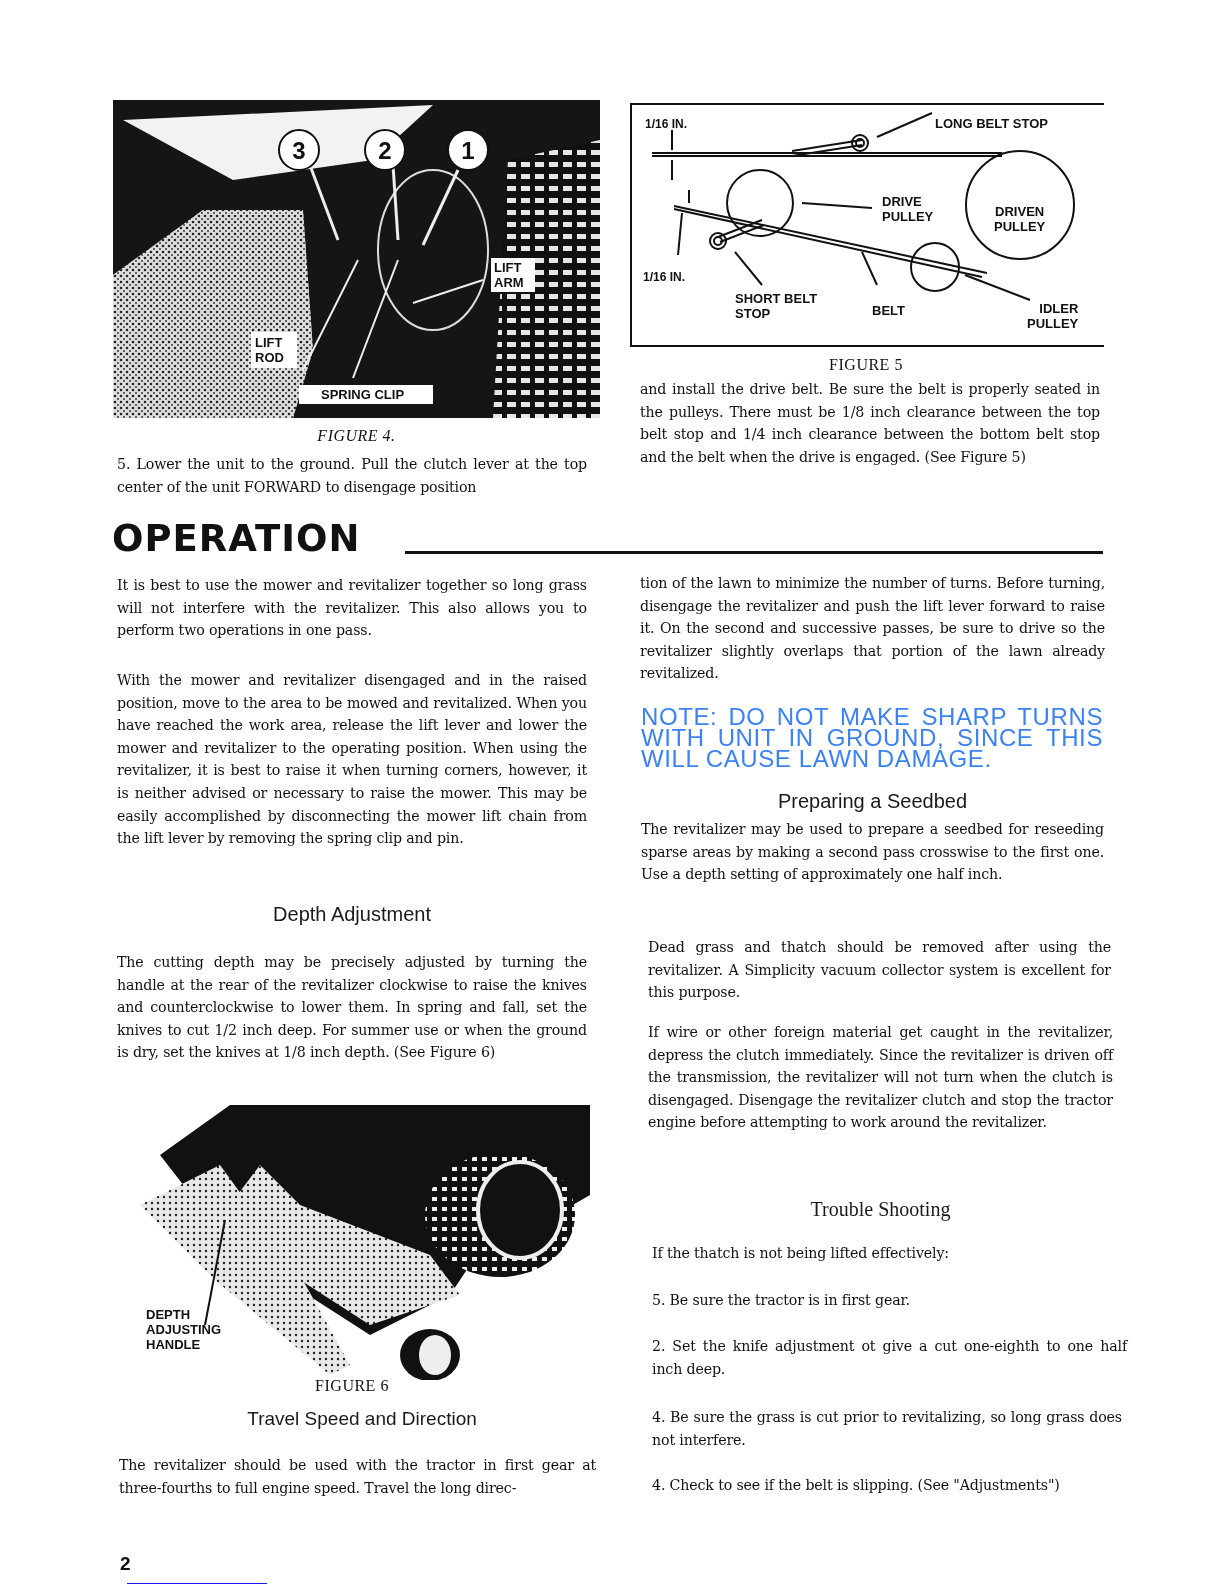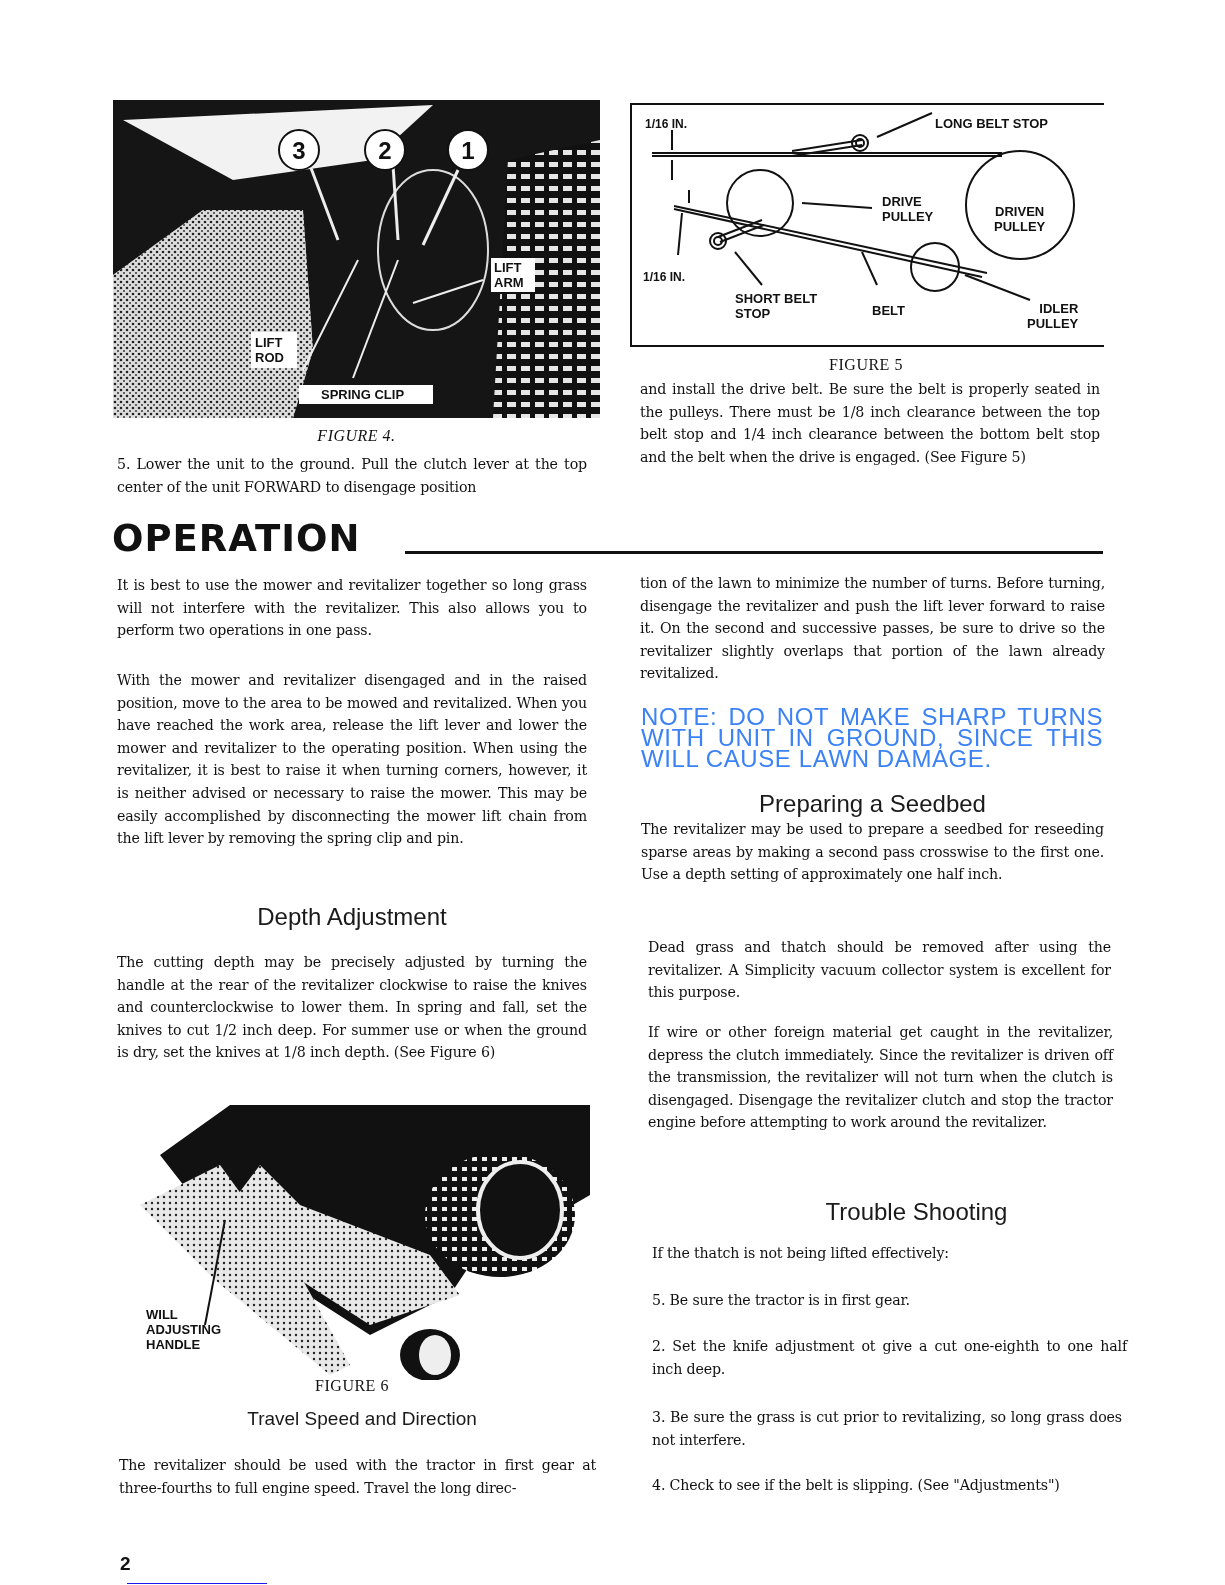--- a/index.html
+++ b/index.html
@@ -1,21 +1,21 @@
 <!DOCTYPE html>
 <html><head>
 <meta charset="utf-8">
 <style>
   html, body { margin:0; padding:0; background:#fff; }
   body { width:1225px; height:1585px; position:relative; overflow:hidden;
          font-family:"Liberation Serif","DejaVu Serif",serif; color:#111; }
   .abs { position:absolute; }
   .body-text { font-family:"DejaVu Serif","Liberation Serif",serif; font-size:14.2px;
                line-height:22.6px; text-align:justify; letter-spacing:-0.15px; }
-  .sans-head { font-family:"Liberation Sans","DejaVu Sans",sans-serif; font-size:24px;
+  .sans-head { font-family:"Liberation Sans","DejaVu Sans",sans-serif; font-size:20px;
                text-align:center; color:#1a1a1a; }
   .caption { font-family:"Liberation Serif","DejaVu Serif",serif; font-size:16px; text-align:center; letter-spacing:0.5px; }
   .note { font-family:"Liberation Sans","DejaVu Sans",sans-serif; font-size:24px;
           line-height:21px; text-align:justify; letter-spacing:0.6px; color:#3b82f6; }
   .op-title { font-family:"DejaVu Sans","Liberation Sans",sans-serif; font-weight:bold;
               font-size:37px; letter-spacing:1px; }
   .label { font-family:"Liberation Sans","DejaVu Sans",sans-serif; font-weight:bold; font-size:13px; line-height:15px; }
   .fig-photo { background:#111; overflow:hidden; }
   .list-item { margin:0; }
 </style>
@@ -147,39 +147,39 @@
     <path d="M40,50 L110,0 L470,0 L470,90 L350,160 L330,190 L250,230 L110,140 Z" fill="#111"></path>
     <path d="M95,120 L250,220 L340,190 L310,150 L180,100 L140,60 Z" fill="url(#dots2)"></path>
     <path d="M20,100 L100,60 L180,170 L230,260 L210,270 L95,175 Z" fill="url(#dots2)"></path>
     <ellipse cx="380" cy="110" rx="75" ry="62" fill="url(#tread2)"></ellipse>
     <ellipse cx="400" cy="105" rx="42" ry="48" fill="#111" stroke="#eee" stroke-width="4"></ellipse>
     <ellipse cx="310" cy="250" rx="30" ry="26" fill="#111"></ellipse>
     <ellipse cx="315" cy="250" rx="16" ry="20" fill="#eee"></ellipse>
     <line x1="85" y1="220" x2="105" y2="115" stroke="#111" stroke-width="2"></line>
   </svg>
   <div class="abs label" style="left:26px;top:202px;">
-    <div>WILL</div>
+    <div>DEPTH</div>
     <div>ADJUSTING</div>
     <div>HANDLE</div>
   </div>
 </div>
 <div class="abs caption" style="left:117px;top:1377px;width:470px;">FIGURE 6</div>
 
 <div class="abs sans-head" style="left:117px;top:1408px;width:490px;font-size:19px;">Travel Speed and Direction</div>
 <div class="abs body-text" style="left:119px;top:1454px;width:477px;">The revitalizer should be used with the tractor in first gear at three-fourths to full engine speed. Travel the long direc-</div>
 
 <div class="abs" style="left:120px;top:1553px;font-family:'Liberation Sans',sans-serif;font-weight:bold;font-size:19px;">2</div>
 <div class="abs" style="left:127px;top:1583px;width:140px;height:1px;background:#1a1aee;"></div>
 
 <div class="abs body-text" style="left:640px;top:572px;width:465px;">tion of the lawn to minimize the number of turns. Before turning, disengage the revitalizer and push the lift lever forward to raise it. On the second and successive passes, be sure to drive so the revitalizer slightly overlaps that portion of the lawn already revitalized.</div>
 <div class="abs note" style="left:641px;top:706px;width:462px;">NOTE: DO NOT MAKE SHARP TURNS WITH UNIT IN GROUND, SINCE THIS WILL CAUSE LAWN DAMAGE.</div>
 
 <div class="abs sans-head" style="left:640px;top:790px;width:465px;">Preparing a Seedbed</div>
 <div class="abs body-text" style="left:641px;top:818px;width:463px;">The revitalizer may be used to prepare a seedbed for reseeding sparse areas by making a second pass crosswise to the first one. Use a depth setting of approximately one half inch.</div>
 <div class="abs body-text" style="left:648px;top:936px;width:463px;">Dead grass and thatch should be removed after using the revitalizer. A Simplicity vacuum collector system is excellent for this purpose.</div>
 <div class="abs body-text" style="left:648px;top:1021px;width:465px;">If wire or other foreign material get caught in the revitalizer, depress the clutch immediately. Since the revitalizer is driven off the transmission, the revitalizer will not turn when the clutch is disengaged. Disengage the revitalizer clutch and stop the tractor engine before attempting to work around the revitalizer.</div>
 
-<div class="abs sans-head" style="left:684px;top:1198px;width:465px;">Trouble Shooting</div>
+<div class="abs sans-head" style="left:648px;top:1198px;width:465px;font-family:Liberation Serif, serif;">Trouble Shooting</div>
 <div class="abs body-text" style="left:652px;top:1242px;width:460px;text-align:left;">If the thatch is not being lifted effectively:</div>
 <div class="abs body-text list-item" style="left:652px;top:1289px;width:465px;text-align:left;">5. Be sure the tractor is in first gear.</div>
 <div class="abs body-text list-item" style="left:652px;top:1335px;width:475px;">2. Set the knife adjustment ot give a cut one-eighth to one half inch deep.</div>
-<div class="abs body-text list-item" style="left:652px;top:1406px;width:470px;">3. Be sure the grass is cut prior to revitalizing, so long grass does not interfere.</div>
+<div class="abs body-text list-item" style="left:652px;top:1406px;width:470px;">4. Be sure the grass is cut prior to revitalizing, so long grass does not interfere.</div>
 <div class="abs body-text list-item" style="left:652px;top:1474px;width:470px;text-align:left;">4. Check to see if the belt is slipping. (See "Adjustments")</div>
 
 </body></html>

